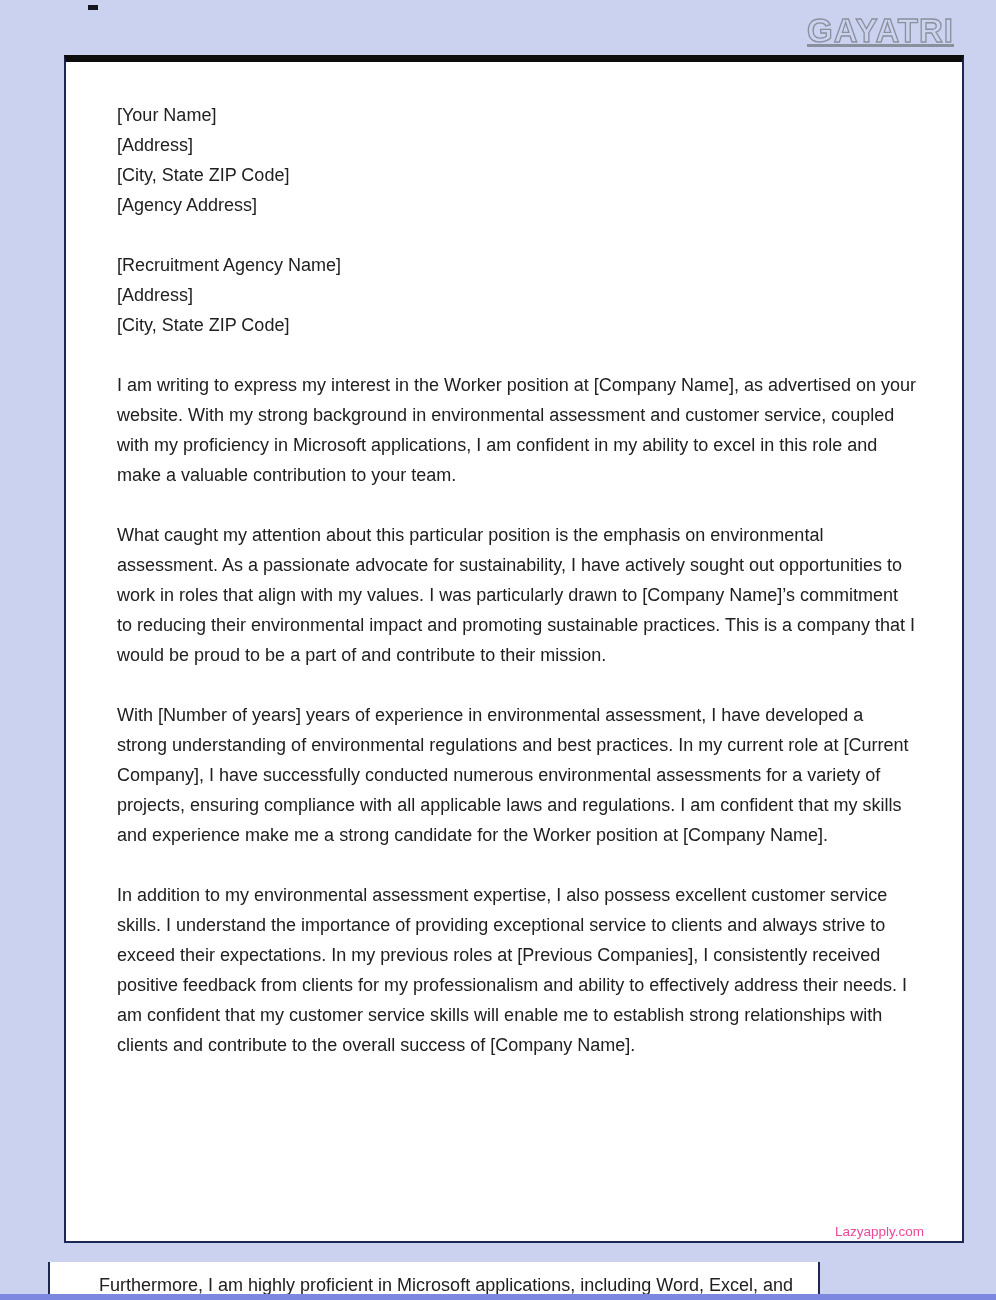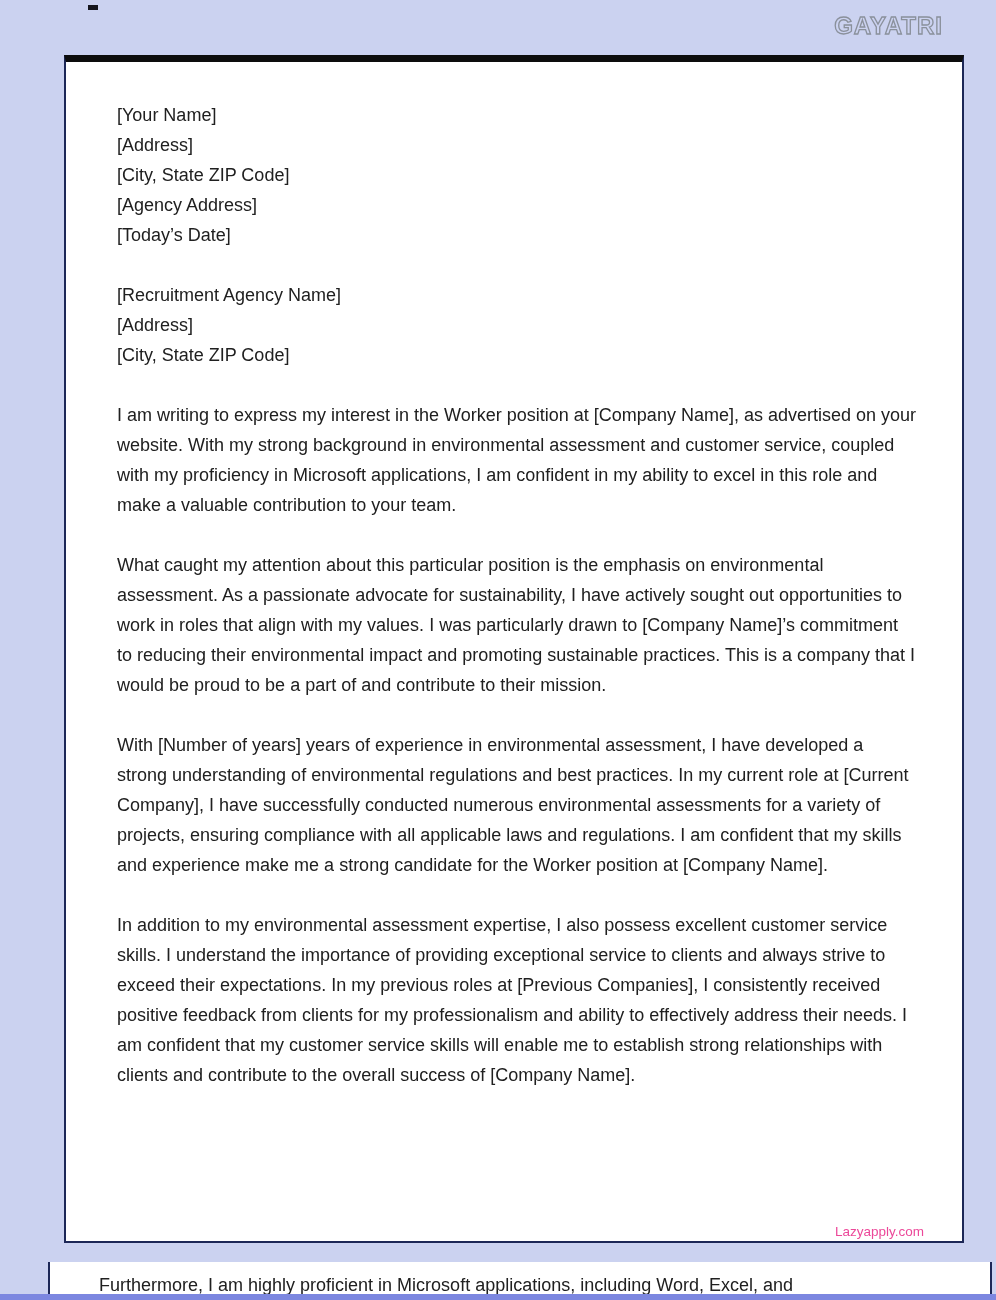--- a/index.html
+++ b/index.html
@@ -18,26 +18,27 @@
     position: absolute;
     left: 88px;
     top: 5px;
     width: 10px;
     height: 5px;
     background: #15151d;
   }
   .brand {
     position: absolute;
     top: 12px;
-    right: 53px;
-    font-size: 24px;
+    right: 42px;
+    font-size: 33px;
     font-weight: 700;
     letter-spacing: 1px;
     color: #a9aeb6;
     font-family: "Liberation Sans", sans-serif;
+    text-decoration: underline;
   }
   @supports (-webkit-text-stroke: 1px #000) {
     .brand {
       color: transparent;
       -webkit-text-stroke: 1.3px #8a909b;
     }
   }
   .page {
     position: absolute;
     left: 64px;
@@ -69,21 +70,21 @@
     position: absolute;
     right: 38px;
     bottom: 2px;
     font-size: 13.5px;
     color: #ec4899;
   }
   .page2 {
     position: absolute;
     left: 48px;
     top: 1262px;
-    width: 944px;
+    width: 772px;
     height: 38px;
     box-sizing: border-box;
     background: #ffffff;
     border-left: 2px solid #1c2757;
     border-right: 2px solid #1c2757;
     overflow: hidden;
   }
   .page2 p {
     margin: 8px 0 0 49px;
     width: 800px;
@@ -109,21 +110,20 @@
 <div class="brand">GAYATRI</div>
 
 <div class="page">
   <div class="content">
 
     <div class="block">
         <div>[Your Name]</div>
         <div>[Address]</div>
         <div>[City, State ZIP Code]</div>
         <div>[Agency Address]</div>
-        <div>[Today’s Date]</div>
       </div>
 
     <div class="block">
         <div>[Recruitment Agency Name]</div>
         <div>[Address]</div>
         <div>[City, State ZIP Code]</div>
       </div>
 
 
     <div class="paragraphs">

